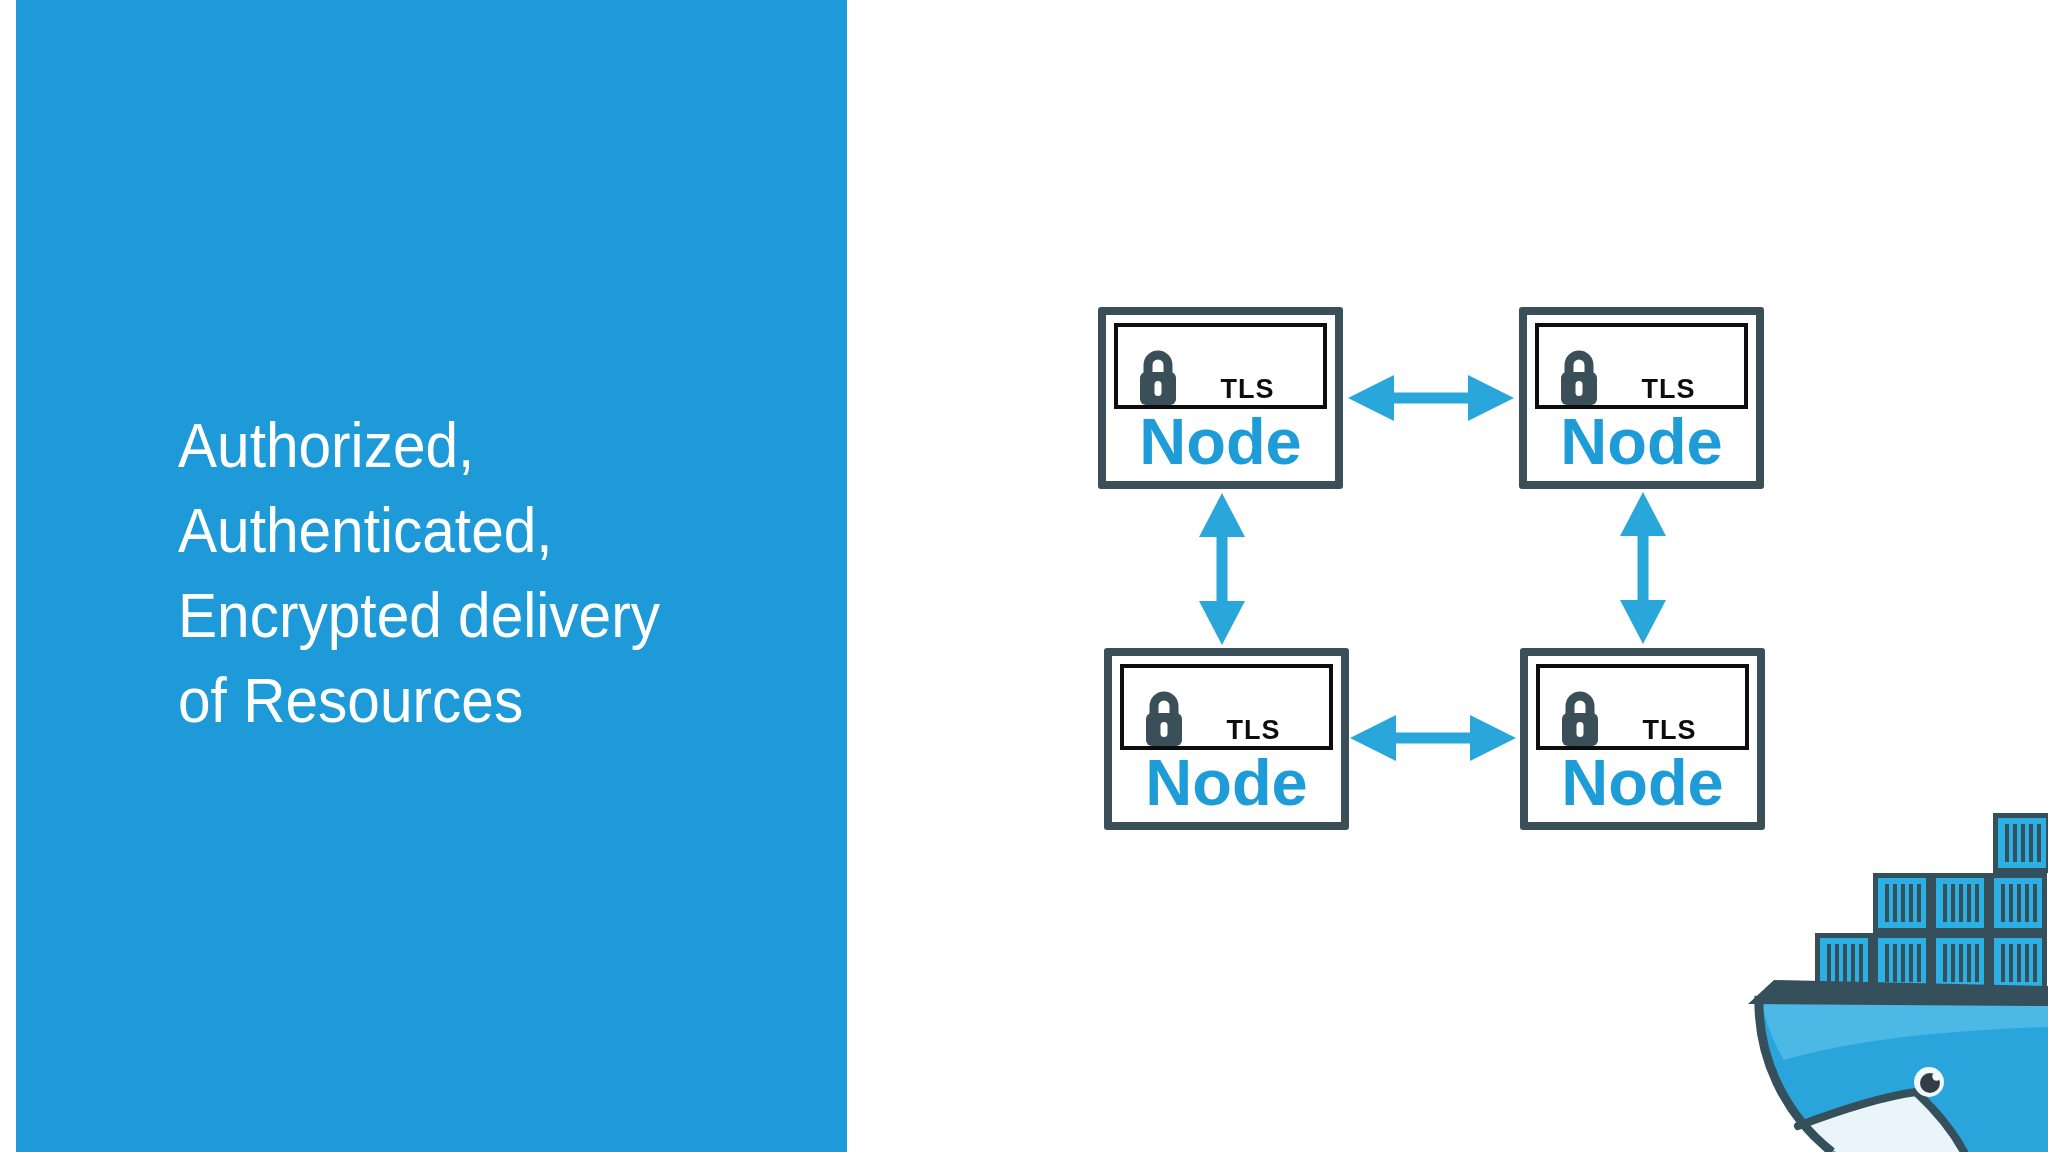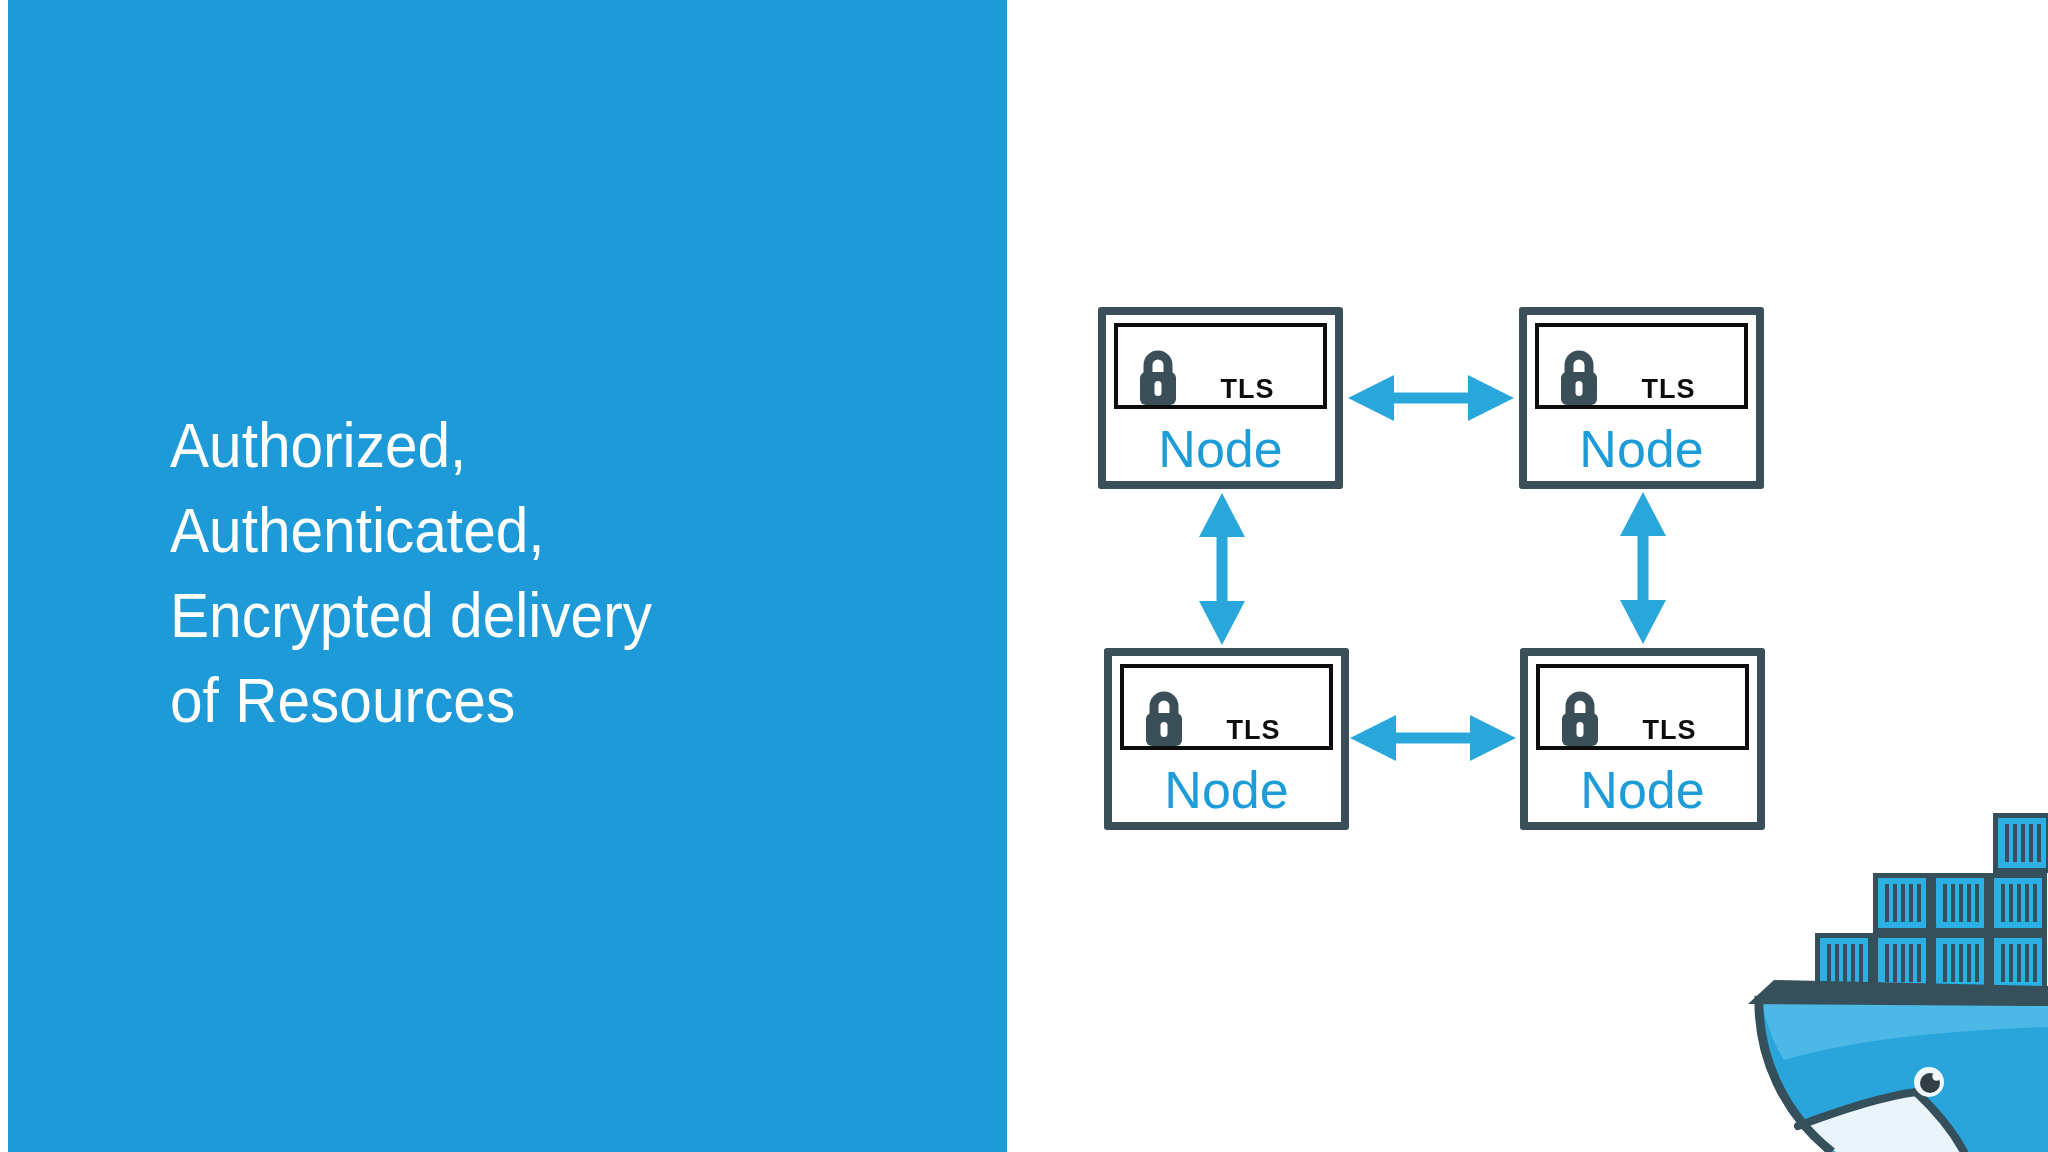--- a/index.html
+++ b/index.html
@@ -3,21 +3,21 @@
 <meta charset="utf-8">
 <style>
   html,body { margin:0; padding:0; background:#ffffff; }
   .stage {
     position:relative; width:2048px; height:1152px;
     background:#ffffff; overflow:hidden;
     font-family:"Liberation Sans", sans-serif;
   }
   
   .left-panel {
-    position:absolute; left:8px; top:0; width:999px; height:1152px;
+    position:absolute; left:16px; top:0; width:831px; height:1152px;
     background:#1D9AD7;
   }
   .slide-title {
     position:absolute; left:162px; top:403px;
     color:#ffffff; font-size:63px; line-height:85px; font-weight:400;
     transform:scaleX(0.93); transform-origin:left top;
     white-space:nowrap;
   }
   
   .node {
@@ -35,21 +35,21 @@
     box-sizing:border-box;
     display:flex; align-items:flex-end;
   }
   .lock { margin-left:22px; flex:0 0 auto; display:block; }
   .tls-label {
     flex:1; text-align:center; padding-right:4px;
     font-size:27px; font-weight:700; color:#0D0D0D; letter-spacing:1px;
   }
   .node-label {
     height:64px; display:flex; align-items:center; justify-content:center;
-    font-size:52px; color:#1E9CD8; font-weight:400;margin-top:8px;
+    font-size:65px; color:#1E9CD8; font-weight:700;
   }
   
   .arrow { position:absolute; display:block; }
   .arrow-h-top    { left:1348px; top:371px; }
   .arrow-h-bottom { left:1350px; top:711px; }
   .arrow-v-left   { left:1195px; top:493px; }
   .arrow-v-right  { left:1616px; top:492px; }
   
   .whale { position:absolute; right:0; bottom:0; display:block; }
 </style>

